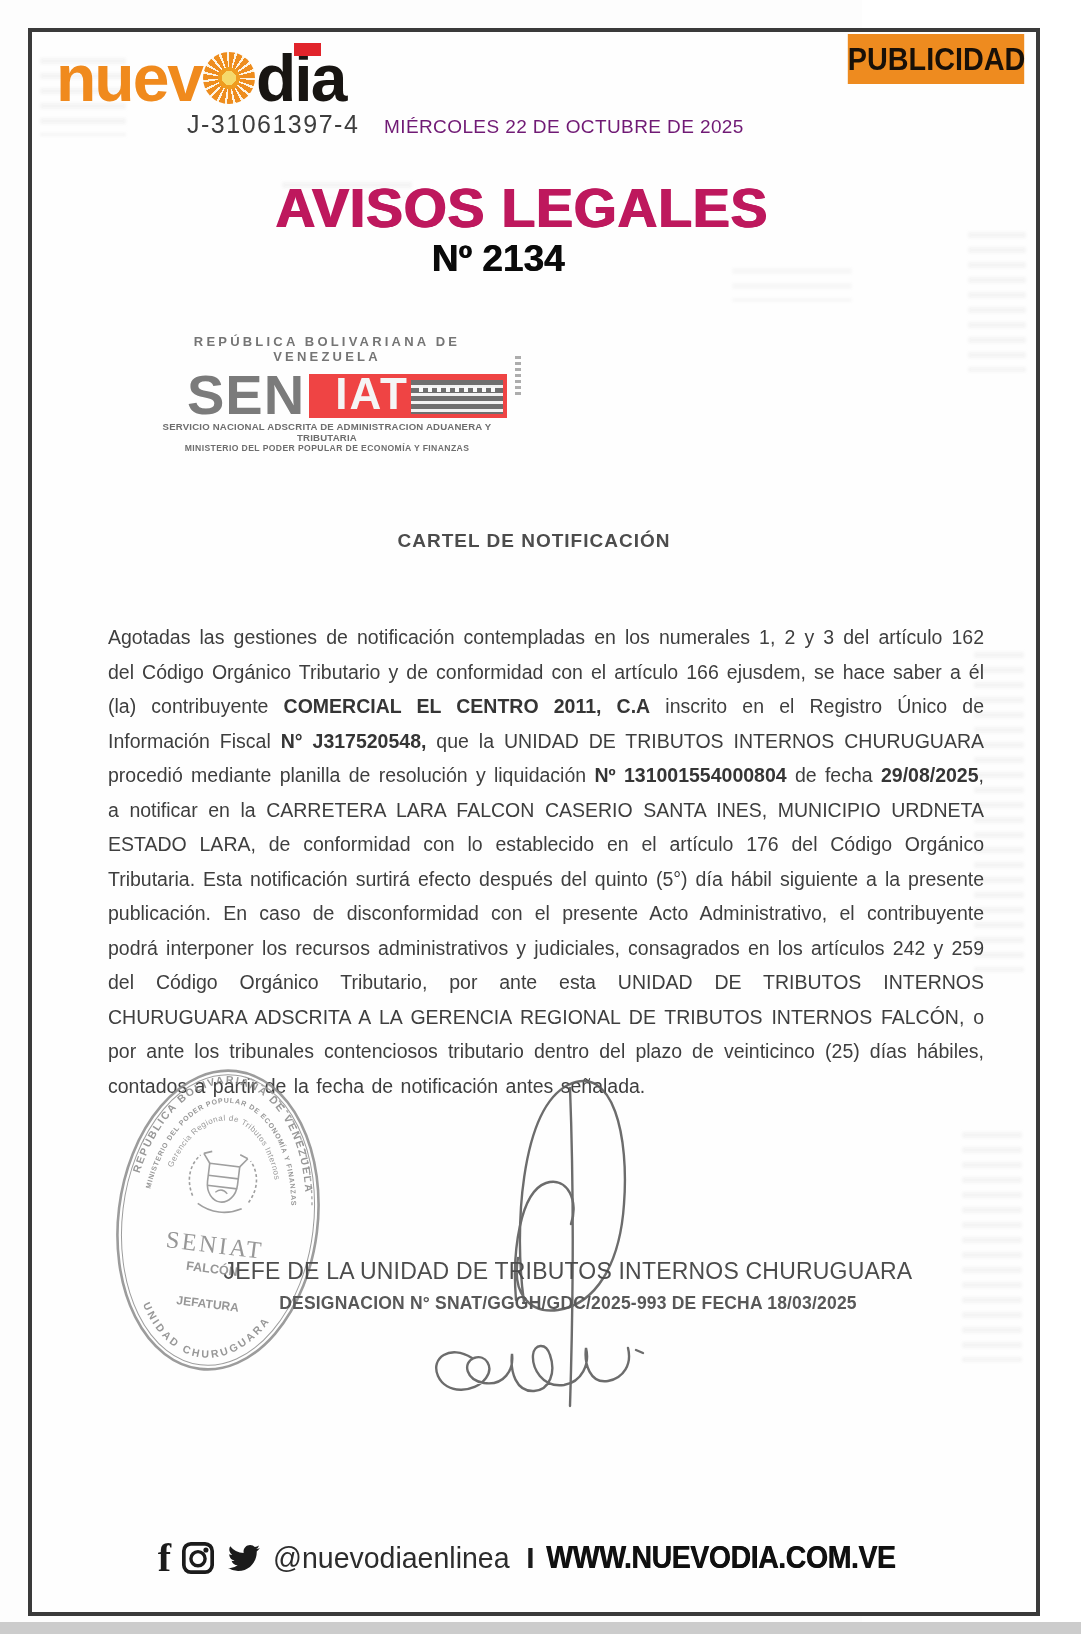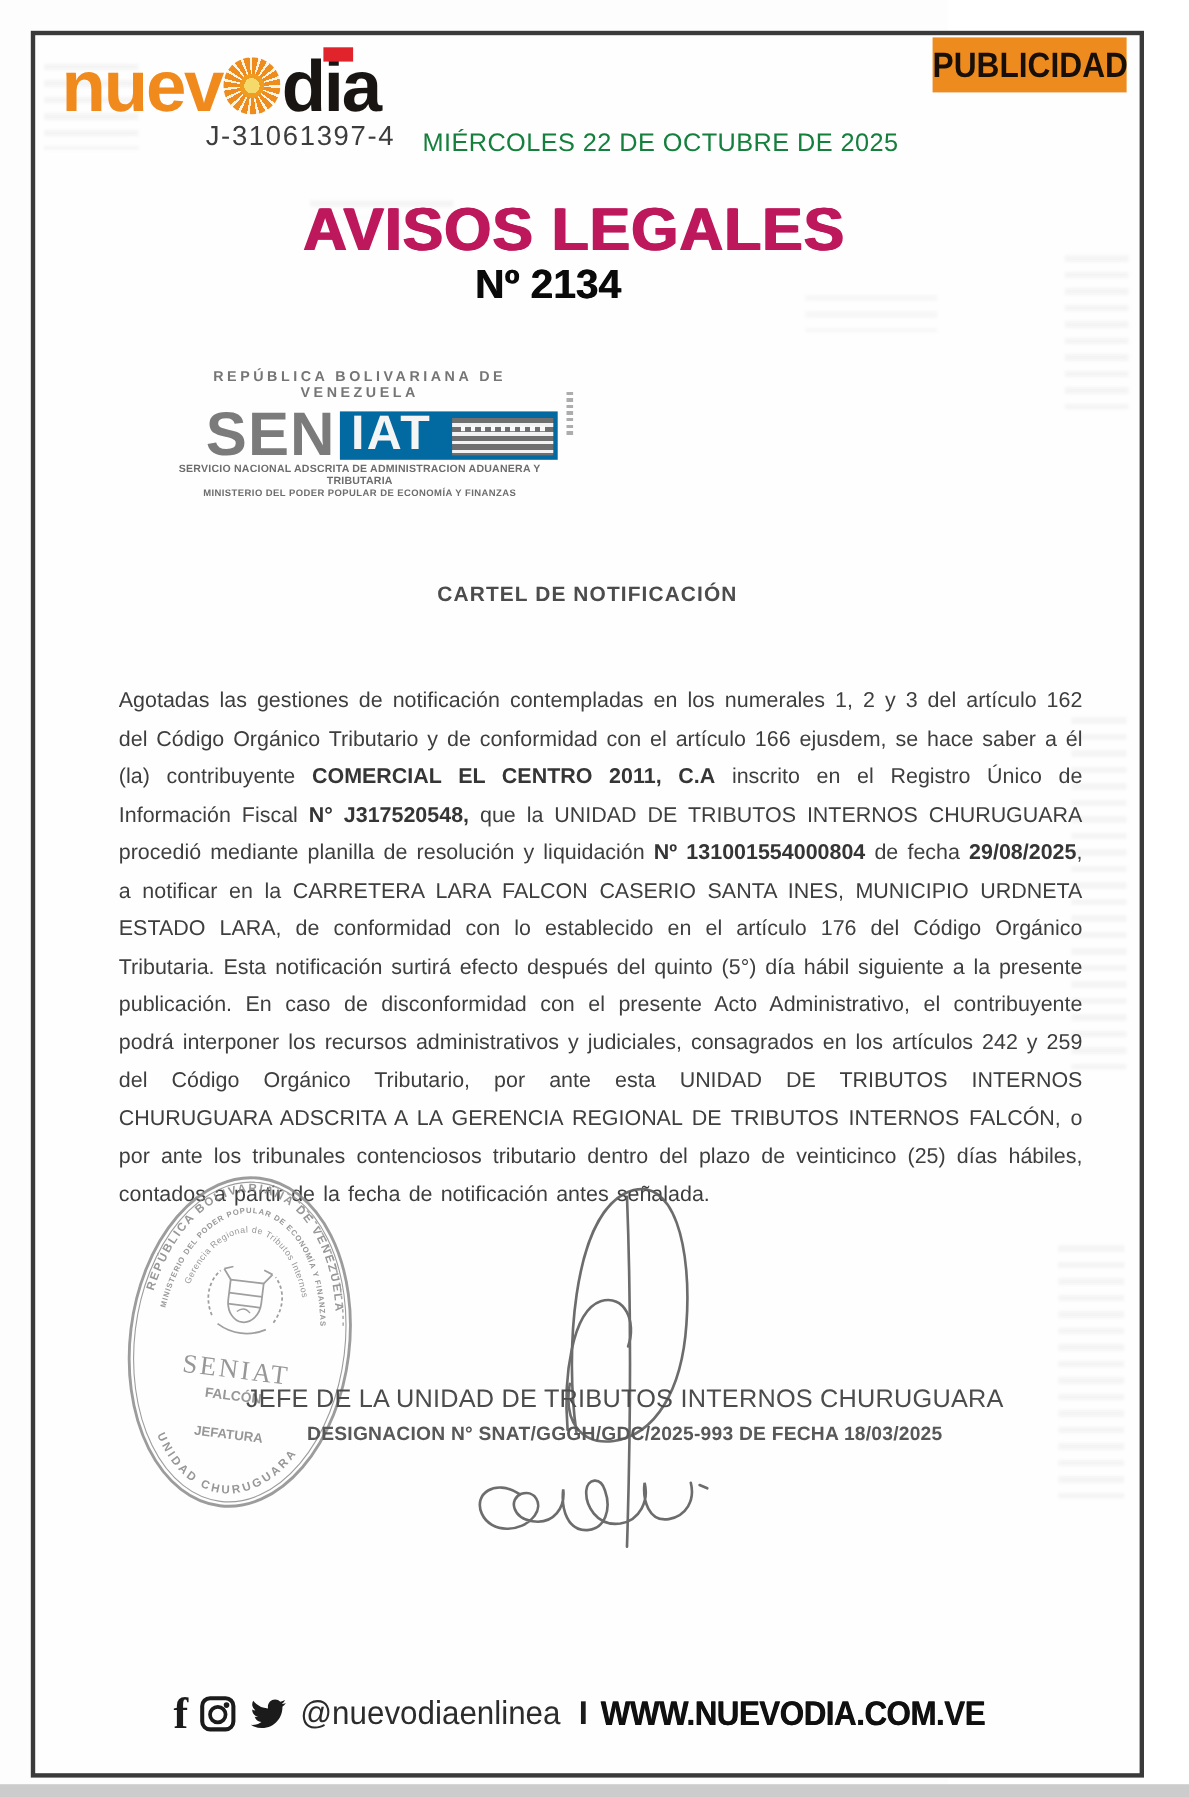--- a/index.html
+++ b/index.html
@@ -22,41 +22,41 @@
   .logo{position:absolute;left:24px;top:8px;font-size:66px;font-weight:bold;letter-spacing:-2px;
     white-space:nowrap;}
   .logo .nuev{color:#F08A1D;}
   .sun{display:inline-block;width:52px;height:52px;border-radius:50%;vertical-align:-3px;margin:0 1px;
     background:
       radial-gradient(circle at 50% 50%, #f5d96b 0 7px, #ef9c20 7px 11px, rgba(0,0,0,0) 11px),
       repeating-conic-gradient(#ee8d1e 0deg 13deg, #fdf4e4 13deg 19deg);}
   .dia-wrap{position:relative;display:inline-block;color:#181512;}
   .redbar{position:absolute;left:38px;top:3px;width:27px;height:13px;background:#E1242B;}
   .reg-number{position:absolute;left:155px;top:78px;font-size:25px;color:#3d3d3d;letter-spacing:1.5px;}
-  .date-line{position:absolute;left:352px;top:84px;font-size:23px;color:#15803d;letter-spacing:.4px;}
+  .date-line{position:absolute;left:352px;top:84px;font-size:19px;color:#701a75;letter-spacing:.4px;}
   .publicidad{position:absolute;top:2px;right:2px;width:196px;height:50px;background:#EE8B1F;
     color:#181008;font-size:32px;font-weight:bold;text-align:center;line-height:50px;
     transform:scaleX(.9);transform-origin:center;letter-spacing:0;}
 
   
   .title-main{position:absolute;left:0;width:100%;top:144px;text-align:center;font-size:55px;
     font-weight:bold;color:#be185d;letter-spacing:1px;transform:translateX(-12px);
     text-shadow:.9px 0 currentColor,-.9px 0 currentColor;}
   .title-number{position:absolute;left:0;width:100%;top:206px;text-align:center;font-size:37px;
     font-weight:bold;color:#0a0a0a;transform:translateX(-36px);
     text-shadow:.7px 0 currentColor;}
 
   
   .seniat{position:absolute;left:115px;top:302px;width:360px;text-align:center;color:#6f6f6f;}
   .seniat .republic{font-size:13px;font-weight:bold;letter-spacing:3.2px;color:#757575;margin-bottom:2px;}
   .seniat-row{display:flex;align-items:flex-end;justify-content:center;height:52px;}
   .seniat-sen{font-size:56px;font-weight:bold;color:#7b7b7b;letter-spacing:1px;line-height:46px;margin-left:40px;}
-  .seniat-iat{position:relative;width:214px;height:44px;background:#0369a1;margin-left:4px;
+  .seniat-iat{position:relative;width:214px;height:44px;background:#ef4444;margin-left:4px;
     color:#f5f5f5;font-size:44px;font-weight:bold;line-height:40px;text-align:left;
-    padding-left:10px;box-sizing:border-box;letter-spacing:2px;overflow:hidden;}
+    padding-left:26px;box-sizing:border-box;letter-spacing:2px;overflow:hidden;}
   .iat-stripes{position:absolute;right:4px;top:6px;width:92px;height:34px;
     background:repeating-linear-gradient(#6f6f6f 0 5px,#f2f2f2 5px 8px);}
   .iat-dots{position:absolute;right:10px;top:13px;width:78px;height:5px;
     background:repeating-linear-gradient(90deg,#fafafa 0 4px,rgba(0,0,0,0) 4px 9px);}
   .seniat .sub1{font-size:9.6px;font-weight:bold;letter-spacing:.2px;margin-top:3px;color:#6d6d6d;}
   .seniat .sub2{font-size:8.6px;font-weight:bold;letter-spacing:.4px;color:#6d6d6d;}
   .seniat-bars{position:absolute;right:-14px;top:22px;width:6px;height:40px;
     background:repeating-linear-gradient(#8a8a8a 0 3px,rgba(0,0,0,0) 3px 6px);opacity:.7;}
 
   .cartel{position:absolute;left:0;width:100%;top:498px;text-align:center;font-size:19px;

